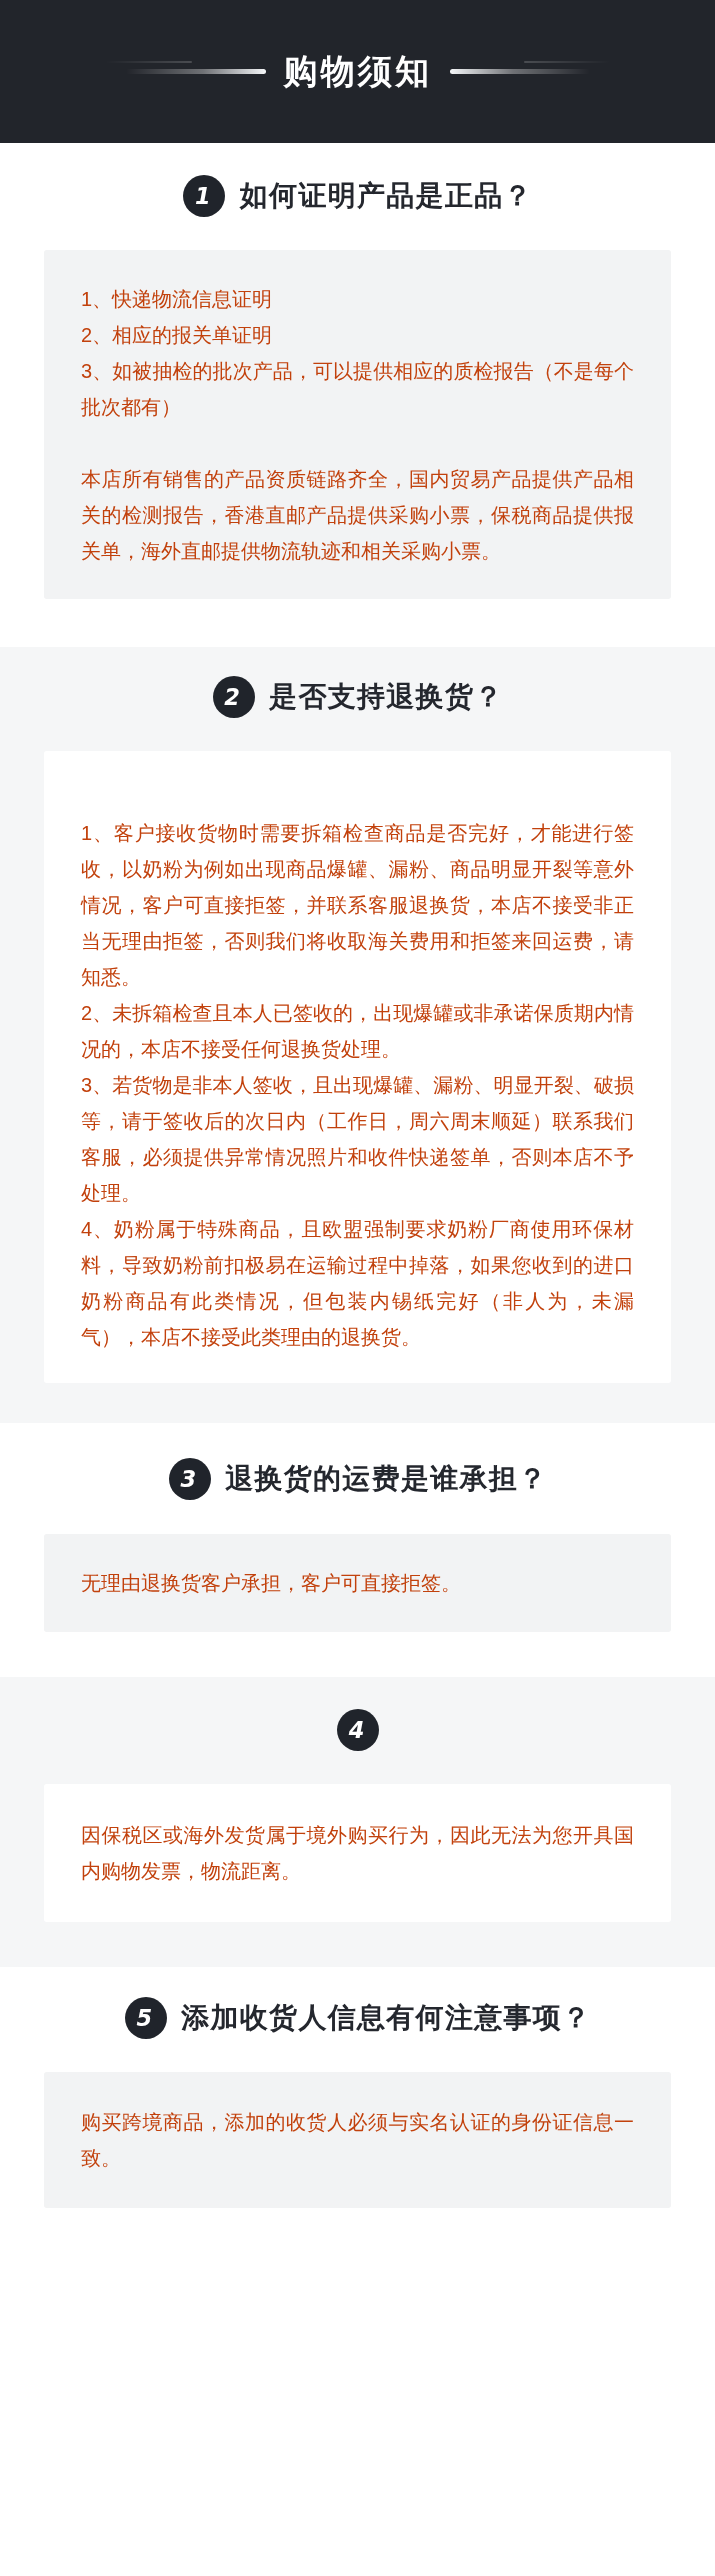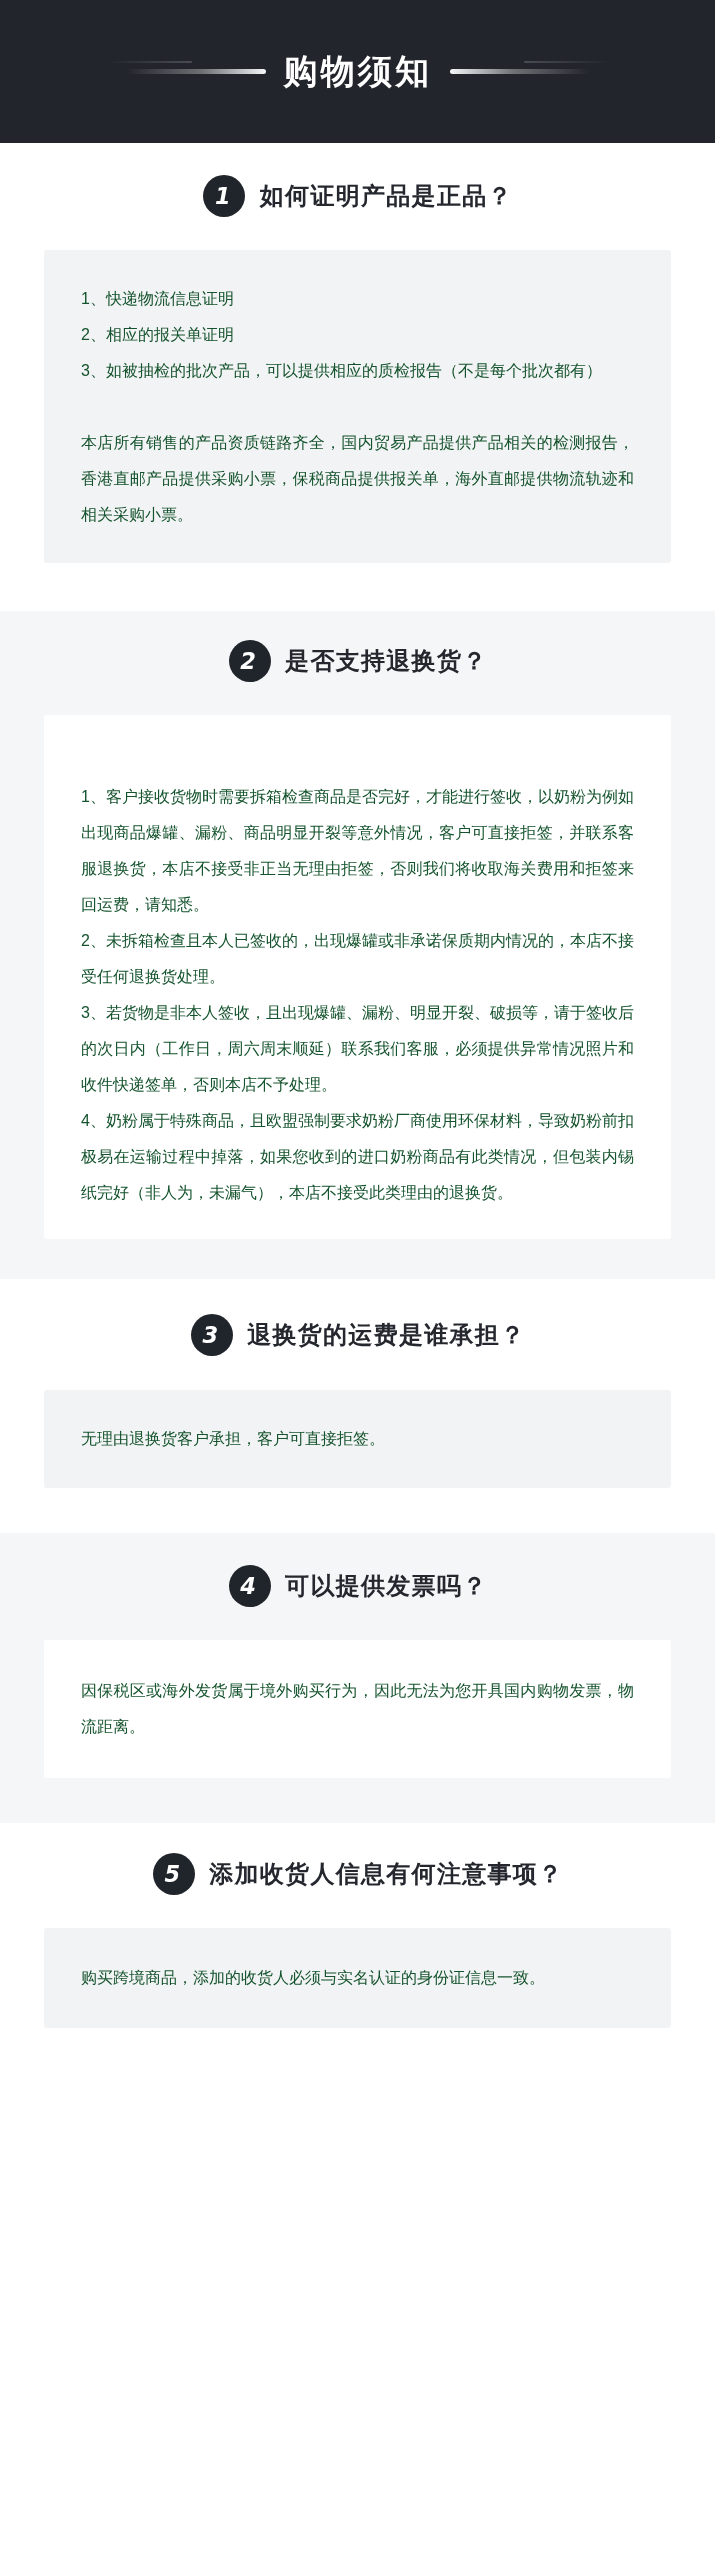--- a/index.html
+++ b/index.html
@@ -54,39 +54,39 @@
     display:flex;align-items:center;justify-content:center;
     font-family:"DejaVu Sans",sans-serif;
     font-style:italic;
     font-weight:700;
     font-size:22.5px;
     flex:0 0 auto;
   }
   .badge span{transform:translateX(-1.3px);}
   .qtitle{
     margin:0;
-    font-size:24px;
+    font-size:28px;
     font-weight:700;
     color:#24272e;
     letter-spacing:1.3px;
     white-space:nowrap;
   }
   
   .box{
     margin-left:44px;
     width:627px;
     box-sizing:border-box;
     border-radius:2.7px;
     padding:32px 37px;
   }
   .box p{
     margin:0;
-    font-size:16px;
+    font-size:20px;
     line-height:36px;
-    color:#14532d;
+    color:#c2410c;
     text-align:justify;
   }
   .gray{background:#f2f3f4;}
   .white{background:#ffffff;}
   .gap-before{margin-top:36px !important;}
   
   .sec-a1 .qrow{margin-top:32px;}
   .sec-a1 .box{margin-top:33px;padding:30.5px 37px;}
   .band{background:#f5f6f7;}
   .band2{margin-top:48px;padding:28.5px 0 40px;}
@@ -151,21 +151,20 @@
   <div class="box gray">
     <p>无理由退换货客户承担，客户可直接拒签。</p>
   </div>
 </section>
 
 <section class="band band4">
   <div class="qrow">
     <span class="badge">
       <span>4</span>
     </span>
-    <h2 class="qtitle">可以提供发票吗？</h2>
   </div>
   <div class="box white">
     <p>因保税区或海外发货属于境外购买行为，因此无法为您开具国内购物发票，物流距离。</p>
   </div>
 </section>
 
 <section class="sec-a5">
   <div class="qrow">
     <span class="badge">
       <span>5</span>

